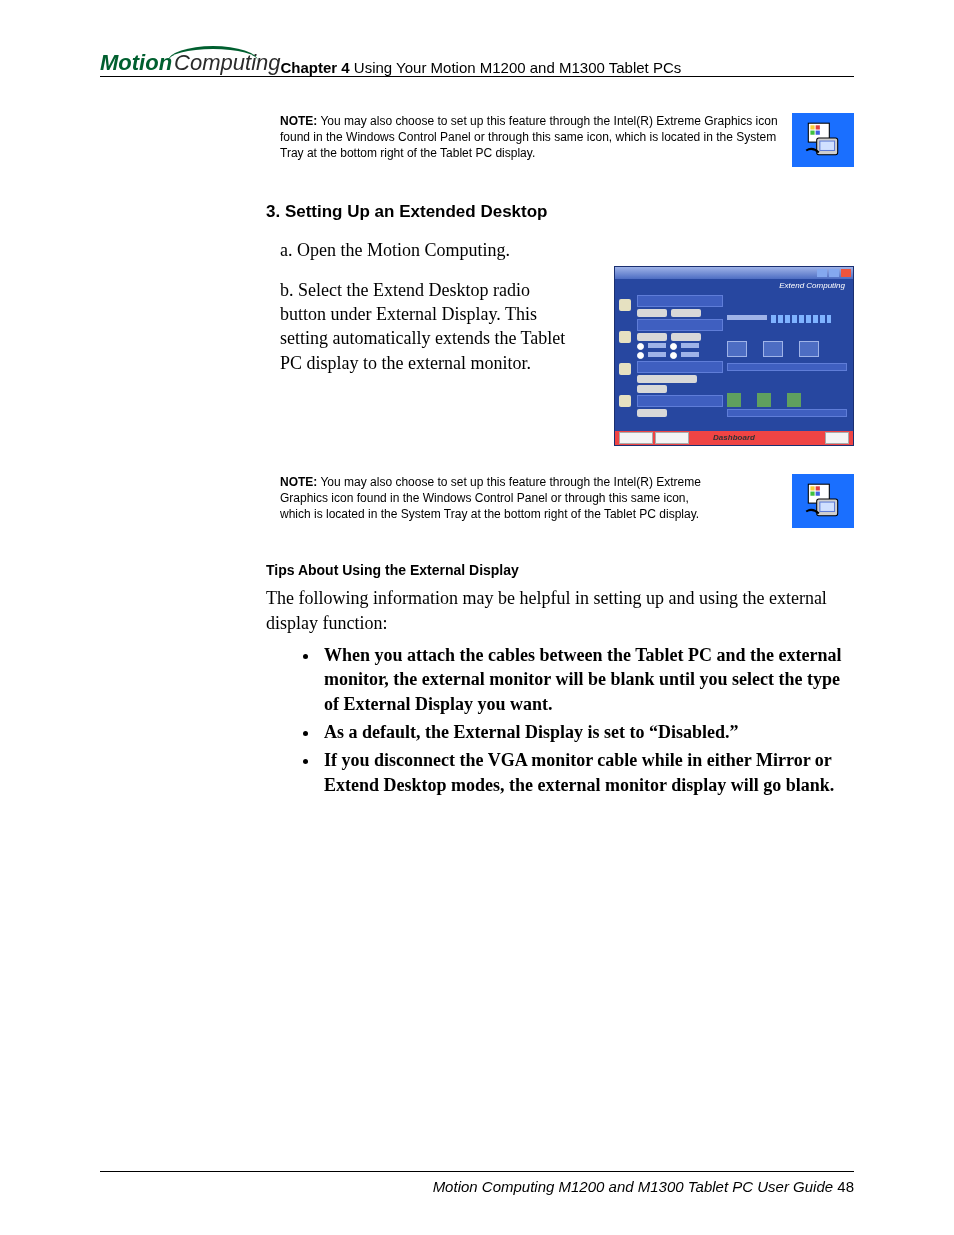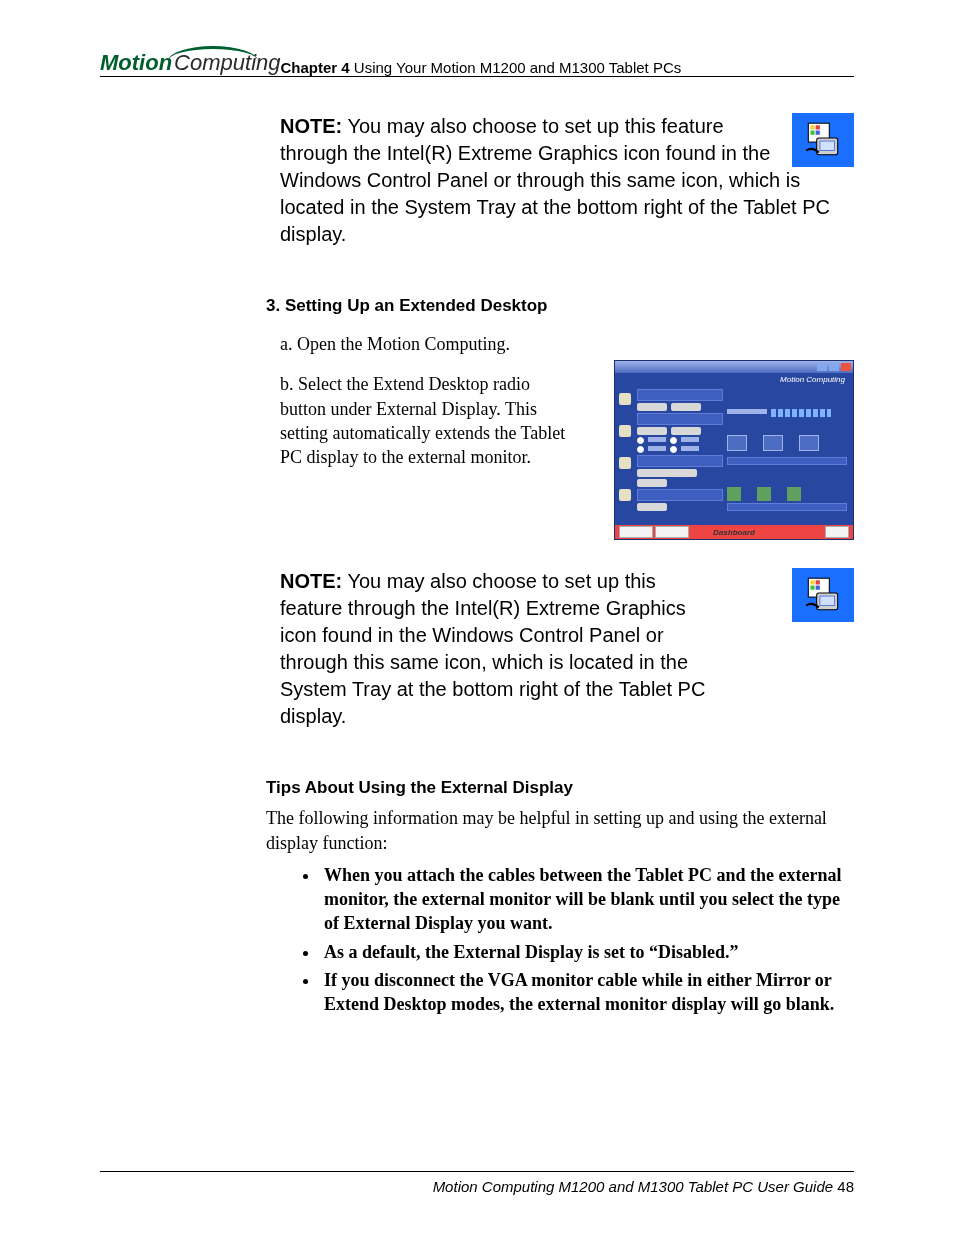--- a/index.html
+++ b/index.html
@@ -48,21 +48,21 @@
     font-size: 15px;
     color: #000;
   }
   .header-title .chapter-bold { font-weight: bold; }
   .content {
     margin-left: 180px;
     margin-right: 0;
   }
   .note-line {
     font-family: Arial, Helvetica, sans-serif;
-    font-size: 20px;
+    font-size: 12px;
     line-height: 1.35;
   }
   .note-line .bold { font-weight: bold; }
   .icon-box {
     width: 62px;
     height: 54px;
     background: #1a6fff;
     float: right;
     margin-left: 12px;
     display: flex;
@@ -165,21 +165,21 @@
     display: flex; align-items: center; justify-content: center;
     font-family: Arial; font-size: 8px; font-weight: bold; font-style: italic; color: #333;
   }
   .dashboard-thumb .footer .fbtn {
     position: absolute; left: 4px; width: 32px; height: 10px; background: #f4f4f4; border: 1px solid #aaa; font-size: 6px; text-align: center;
   }
   .dashboard-thumb .footer .fbtn2 { left: 40px; }
   .dashboard-thumb .footer .fbtn3 { left: auto; right: 4px; width: 22px; }
   .tips-heading {
     font-family: Arial, Helvetica, sans-serif;
-    font-size: 17px;
+    font-size: 14px;
     font-weight: bold;
     margin-top: 28px;
     margin-left: -14px;
     margin-bottom: 8px;
   }
   ul.bullets {
     font-size: 18px;
     line-height: 1.35;
     margin: 6px 0 0 0;
     padding-left: 40px;
@@ -243,21 +243,21 @@
 
     <div class="clearfix">
       <p class="sub-step">a. Open the Motion Computing.</p>
 
       <div class="dashboard-thumb">
         <div class="titlebar">
           <div class="tb-btn min"></div>
           <div class="tb-btn min"></div>
           <div class="tb-btn"></div>
         </div>
-        <div class="brand">Motion Computing</div>
+        <div class="brand">Extend Computing</div>
         <div class="body-area">
           <div class="icons-col">
             <div class="ic"></div>
             <div class="ic"></div>
             <div class="ic"></div>
             <div class="ic"></div>
           </div>
           <div class="panel-left">
             <div class="row"></div>
             <div class="rgroup">

